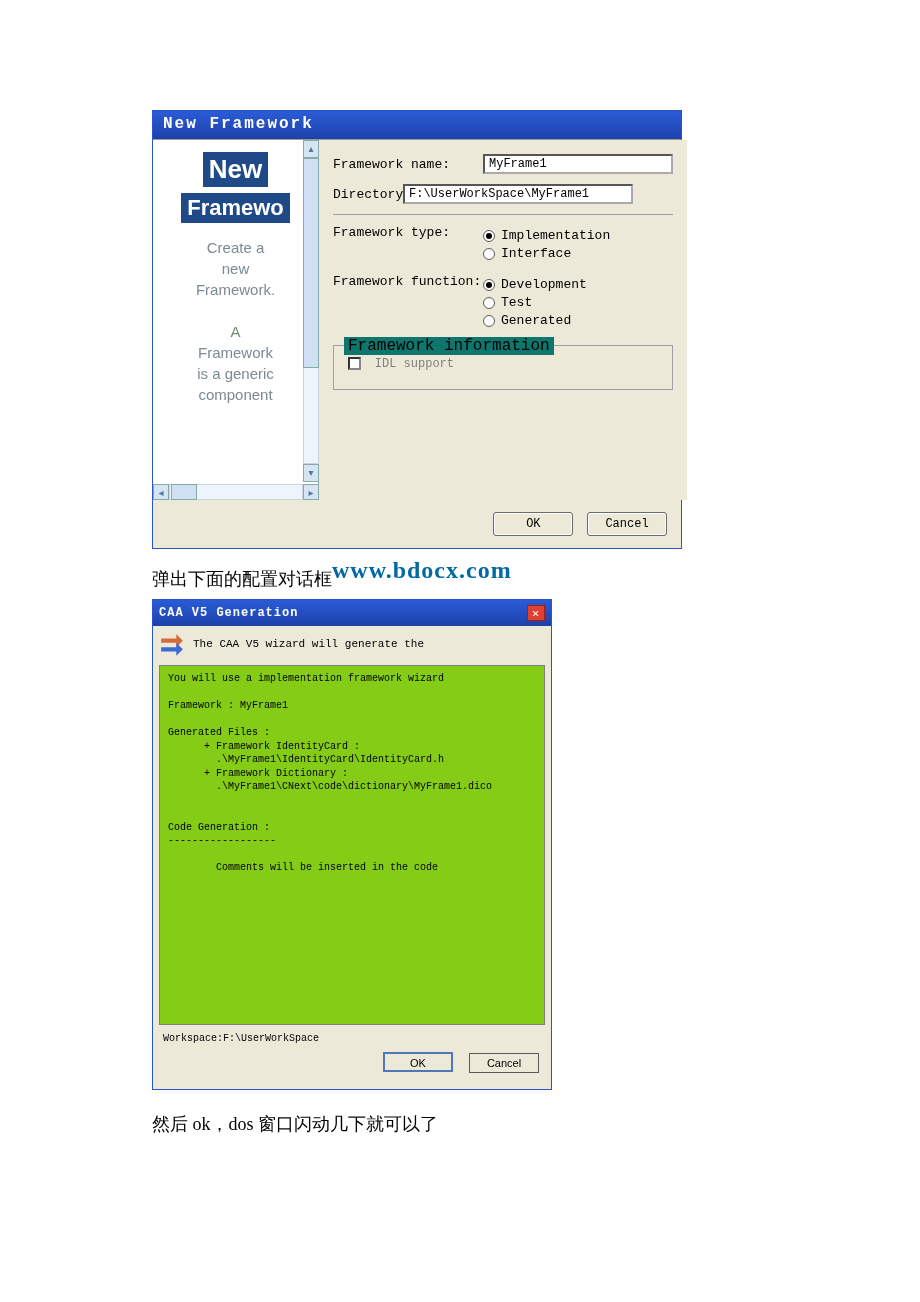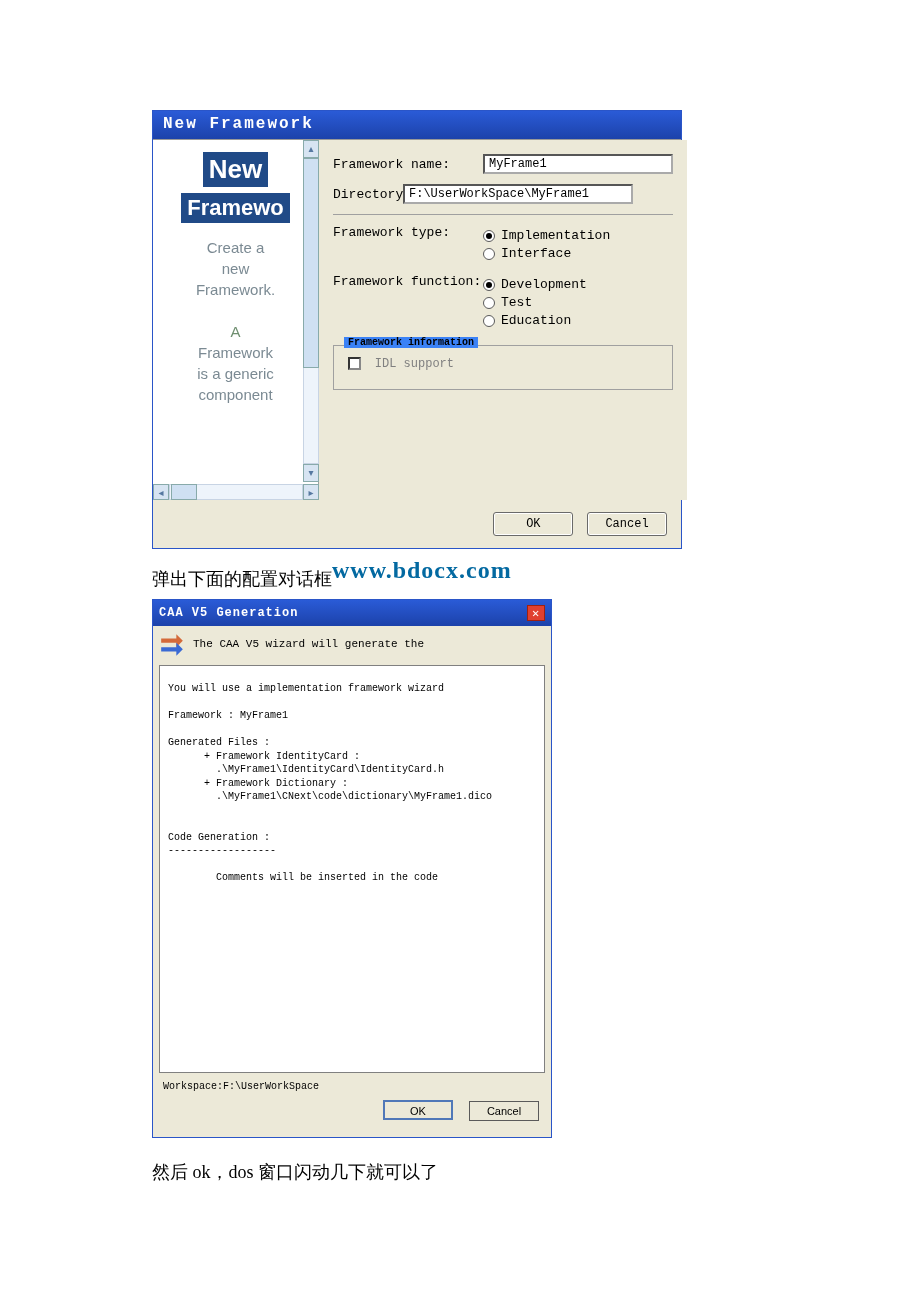--- a/index.html
+++ b/index.html
@@ -119,21 +119,21 @@
   }
   .radio.sel::after{content:"";width:6px;height:6px;background:#000;border-radius:50%;}
   .group {
     border:1px solid #a0a0a0;
     margin-top:14px;
     padding:10px 14px 18px 14px;
     position:relative;
   }
   .group .legend {
     position:absolute;top:-9px;left:10px;
-    background:#3b82f6;padding:0 4px;font-size:10px;font-weight:bold;
+    background:#0f766e;padding:0 4px;font-size:16px;
   }
   .chk {
     width:13px;height:13px;border:2px inset #888;background:#fff;display:inline-block;
     margin-right:6px;vertical-align:middle;
   }
   .chk-label{color:#808080;font-size:12px;}
   .dlg1-buttons{
     text-align:right;padding:12px 14px;
   }
   .btn {
@@ -190,23 +190,23 @@
   .closebox{
     width:18px;height:16px;background:#e04030;color:#fff;border:1px solid #a02010;
     display:flex;align-items:center;justify-content:center;font-size:12px;font-weight:bold;
   }
   .dlg2-body{padding:6px;}
   .dlg2-head{display:flex;align-items:flex-start;gap:8px;margin-bottom:4px;}
   .wiz-icon svg{width:26px;height:26px;}
   .dlg2-head .t{font-size:11px;margin-top:6px;}
   .dlg2-textarea{
     border:1px solid #808080;
-    background:#ffffff;
-    height:408px;
-    padding:16px 8px;
+    background:#84cc16;
+    height:360px;
+    padding:6px 8px;
     white-space:pre;
     overflow:hidden;
     font-size:10px;
     line-height:1.35;
   }
   .dlg2-wslabel{
     font-size:10px;
     margin:8px 4px 0 4px;
   }
   .dlg2-buttons{
@@ -285,21 +285,21 @@
             <div class="radio-row">
                 <span class="radio sel"></span>
                 <span>Development</span>
               </div>
             <div class="radio-row">
                 <span class="radio"></span>
                 <span>Test</span>
               </div>
             <div class="radio-row">
                 <span class="radio"></span>
-                <span>Education</span>
+                <span>Generated</span>
               </div>
           </div>
         </div>
         <div class="group">
           <span class="legend">Framework information</span>
           <span class="chk"></span>
           <span class="chk-label">IDL support</span>
         </div>
       </div>
     </div>

